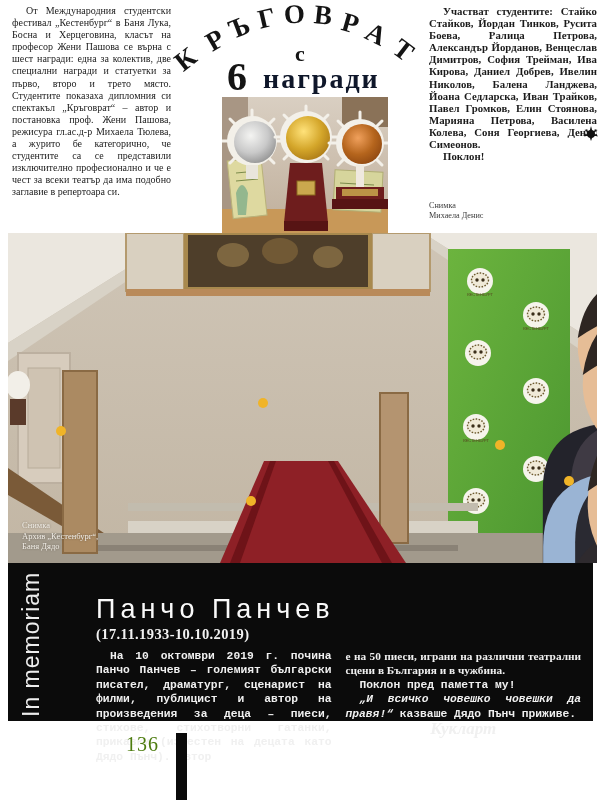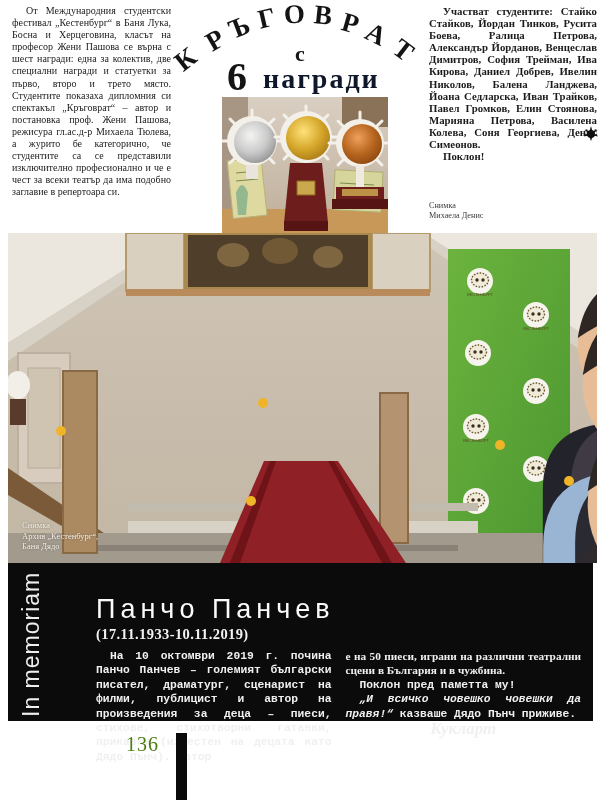--- a/index.html
+++ b/index.html
@@ -320,21 +320,21 @@
   <div class="credit-photo">
     <div>Снимка</div>
     <div>Архив „Кестенбург“,</div>
     <div>Баня Дядо</div>
   </div>
 
   <div class="memoriam">
     <div class="mem-side">In memoriam</div>
     <div class="mem-body">
       <h1 class="mem-title">Панчо Панчев</h1>
-      <div class="mem-dates">(17.11.1933-10.11.2019)</div>
+      <div class="mem-dates">(17.11.1933-10.10.2019)</div>
       <div class="mem-cols">
         <div class="c">
           <p class="ind">На 10 октомври 2019 г. почина Панчо Панчев – големият български писател, драматург, сценарист на филми, публицист и автор на произведения за деца – пиеси, стихове, стихотворни гатанки, приказки (известен на децата като Дядо Пънч). Автор</p>
         </div>
         <div class="c">
           <p>е на 50 пиеси, играни на различни театрални сцени в България и в чужбина.</p>
           <p class="ind">Поклон пред паметта му!</p>
           <p class="ind"><span class="q">„И всичко човешко човешки да правя!“</span><span> казваше Дядо Пънч приживе.</span></p>
           <div class="sig">Кукларт</div>
         </div>

